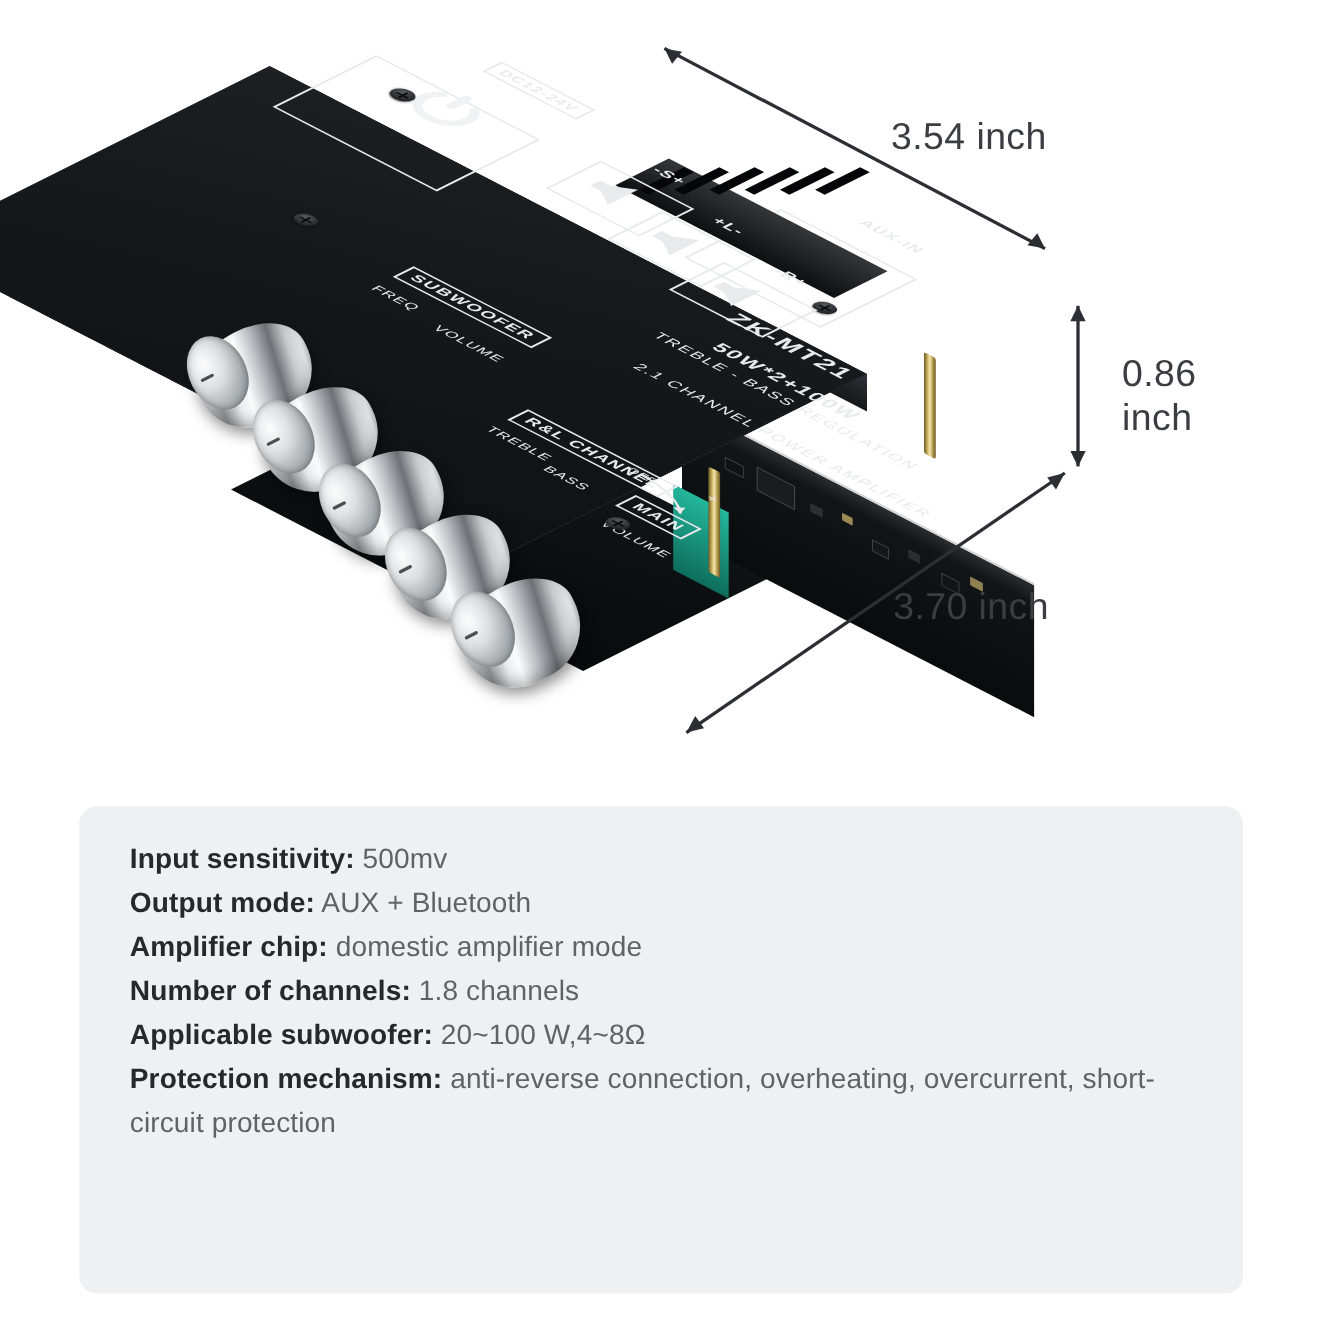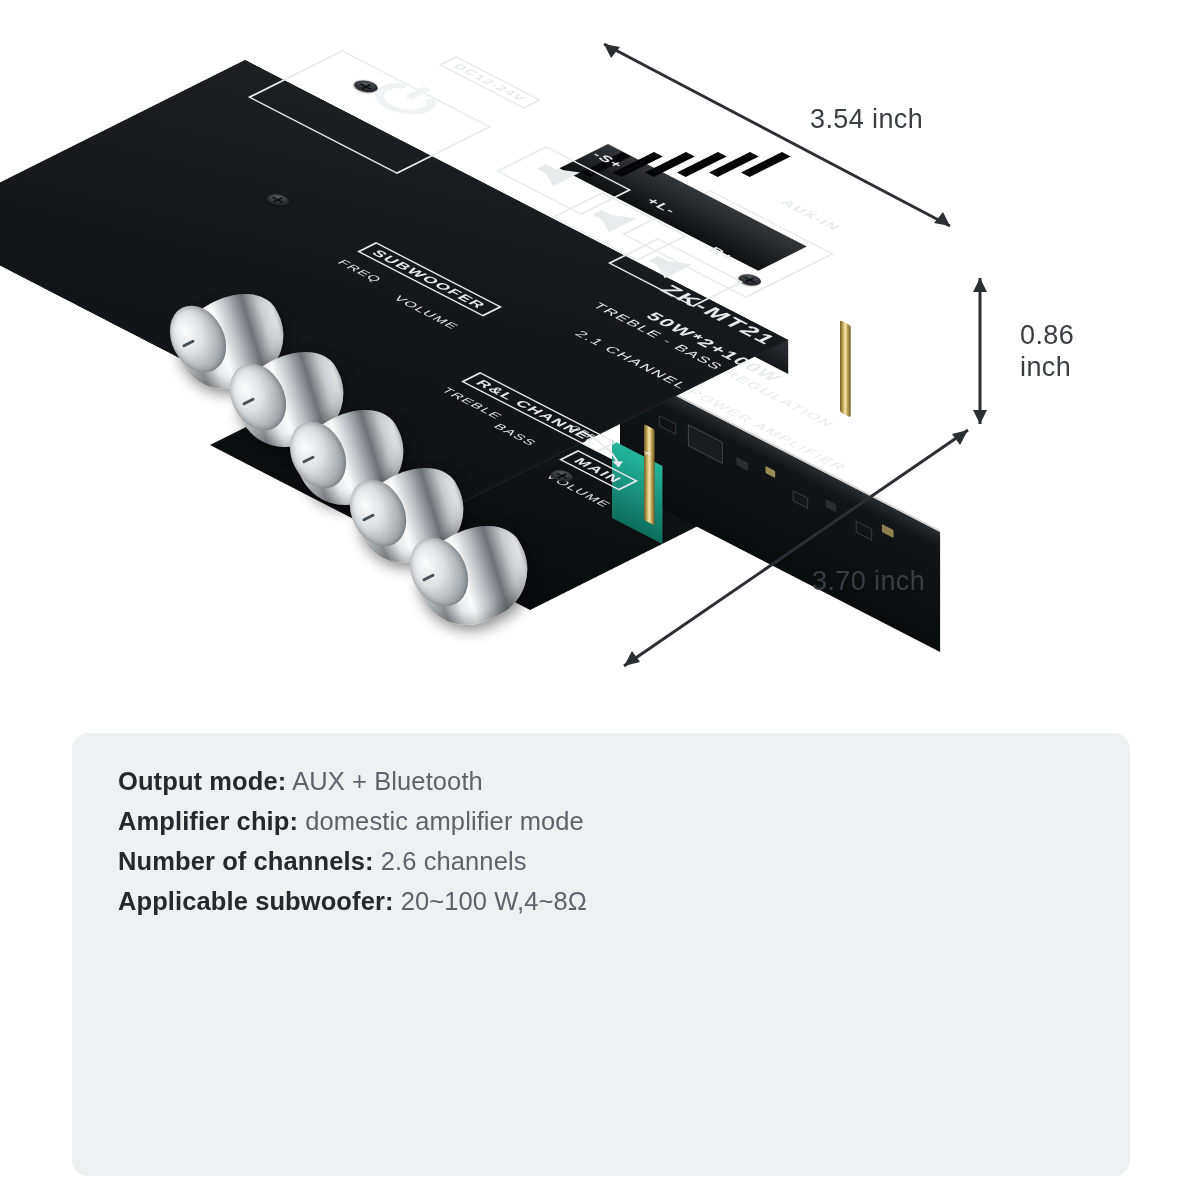--- a/index.html
+++ b/index.html
@@ -9,24 +9,24 @@
     font-family:"Liberation Sans", sans-serif;
     overflow:hidden;
     position:relative;
   }
   .stage{position:absolute;inset:0;}
 
   
   .photo{position:absolute;left:0;top:0;width:1200px;height:710px;background:#fff;}
 
   
-  .dim{position:absolute;color:#3a3d42;font-size:27px;letter-spacing:.4px;white-space:pre-line;line-height:1.18;}
+  .dim{position:absolute;color:#3a3d42;font-size:34px;letter-spacing:.4px;white-space:pre-line;line-height:1.18;}
   .dim-w{left:810px;top:104px;}
   .dim-h{left:1020px;top:320px;}
-  .dim-d{left:812px;top:566px;}
+  .dim-d{left:812px;top:532px;}
 
   
   .board-wrap{position:absolute;left:150px;top:20px;width:900px;height:680px;}
 
   .face{position:absolute;}
 
   
   .topface{
     left:95px;top:40px;width:560px;height:430px;
     background:linear-gradient(155deg,#1d1f22 0%,#16181b 40%,#101114 100%);
@@ -286,19 +286,21 @@
     </svg>
 
     <div class="dim dim-w">3.54 inch</div>
     <div class="dim dim-h">0.86
 inch</div>
     <div class="dim dim-d">3.70 inch</div>
 
   </div>
 
   <div class="spec">
+    <div class="spec-line"><b>Input sensitivity:</b> <span>500mv</span></div>
     <div class="spec-line"><b>Output mode:</b> <span>AUX + Bluetooth</span></div>
     <div class="spec-line"><b>Amplifier chip:</b> <span>domestic amplifier mode</span></div>
-    <div class="spec-line"><b>Number of channels:</b> <span>2.6 channels</span></div>
+    <div class="spec-line"><b>Number of channels:</b> <span>1.8 channels</span></div>
     <div class="spec-line"><b>Applicable subwoofer:</b> <span>20~100 W,4~8Ω</span></div>
+    <div class="spec-line"><b>Protection mechanism:</b> <span>anti-reverse connection, overheating, overcurrent, short-circuit protection</span></div>
   </div>
 
 </div>
 
 </body></html>

